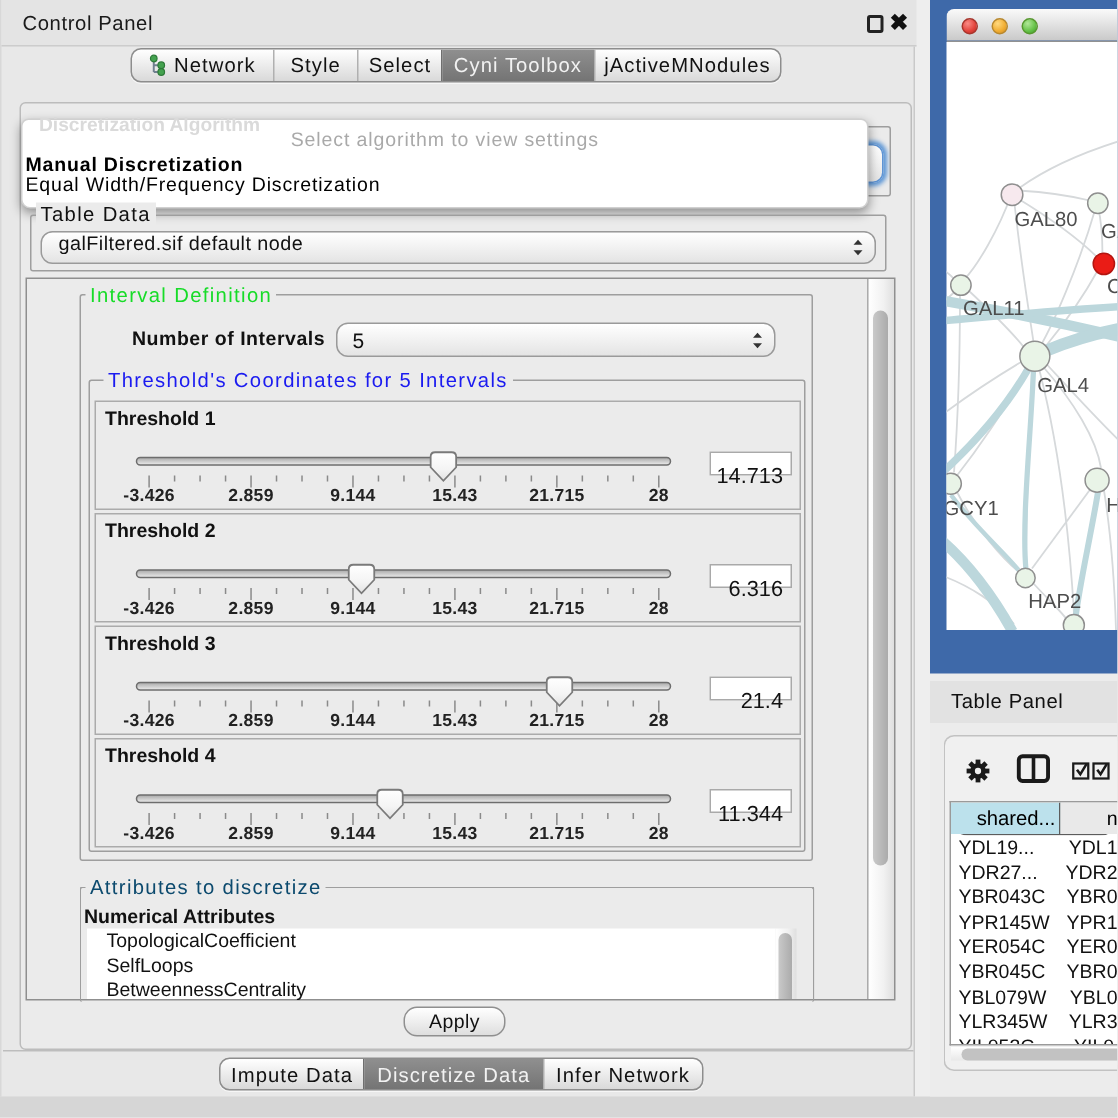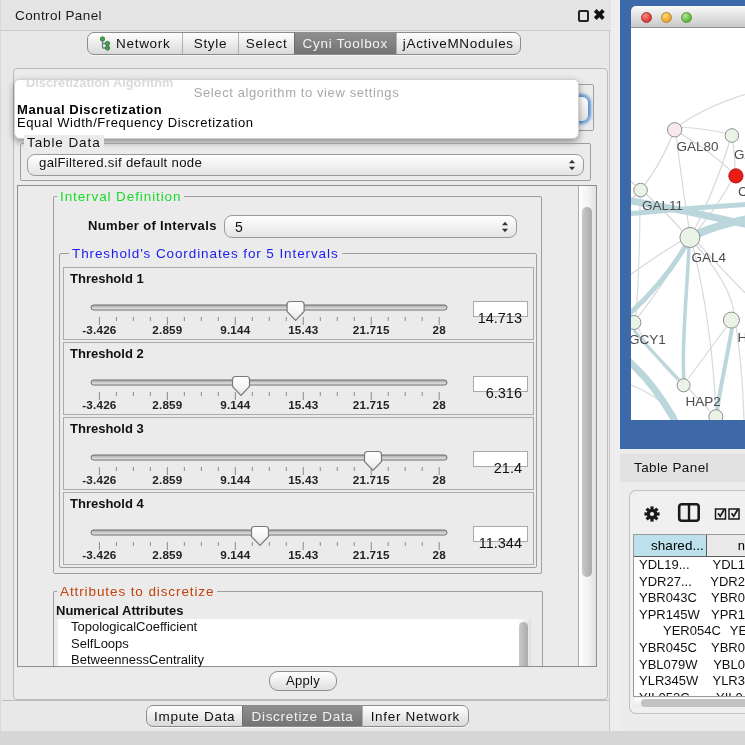--- a/index.html
+++ b/index.html
@@ -105,21 +105,21 @@
         <path d="M1 4.2 L4 0.8 L7 4.2 Z" fill="#333"></path>
         <path d="M1 7.8 L4 11.2 L7 7.8 Z" fill="#333"></path>
       </svg>
   </div>
 
   <div class="grp" style="left:58px; top:253px; width:478px; height:315px;">
     <div class="t" style="color:#1b1bf0; left:9px;">Threshold's Coordinates for 5 Intervals</div>
   </div>
 
   <div class="grp" style="left:52px; top:591px; width:490px; height:77px; border-bottom:none;">
-    <div class="t" style="color:#c2410c; top:-8px;">Attributes to discretize</div>
+    <div class="t" style="color:#0c4a6e; top:-8px;">Attributes to discretize</div>
   </div>
   <div class="abs" style="left:55px; top:603px; font-size:13px; font-weight:bold; color:#111;">Numerical Attributes</div>
   <div id="numlist" style="left:57px; top:619px; width:459px; height:47px;">
     <div>TopologicalCoefficient</div>
     <div>SelfLoops</div>
     <div>BetweennessCentrality</div>
   </div>
   <div class="sbtrackv" style="left:516px; top:619px; width:14px; height:47px;"></div>
   <div class="sbthumbv" style="left:518px; top:622px; width:9px; height:44px; border-radius:5px 5px 0 0;"></div>
 
@@ -411,42 +411,42 @@
     <rect x="39.2" y="2.2" width="19.5" height="16.5" rx="2.5" stroke-width="2.6"></rect>
     <line x1="49" y1="2.2" x2="49" y2="18.7" stroke-width="2.4"></line>
     <rect x="75.5" y="7" width="10" height="10" stroke-width="1.5"></rect>
     <rect x="89" y="7" width="10" height="10" stroke-width="1.5"></rect>
     <path d="M78 11.2 l2.2 3 l4.2 -7" stroke-width="1.7"></path>
     <path d="M91.5 11.2 l2.2 3 l4.2 -7" stroke-width="1.7"></path>
   </g>
 </svg>
 
 <div class="abs" style="left:633px; top:534px; width:112px; height:163px; background:#ffffff; border:1px solid #9a9a9a; border-right:none; overflow:hidden;">
-  <div style="display:flex; height:22px; border-bottom:1px solid #5c5c5c;">
+  <div style="display:flex; height:22px; border-bottom:1px solid #5c5c5c;border-radius:11px;">
     <div style="width:73px; background:#bce1ec; border-right:1px solid #5c5c5c; font-size:13.5px; text-align:center; line-height:22px; padding-left:15px;">shared...</div>
     <div style="flex:1; background:#e9e9e9; font-size:13px; line-height:22px; padding-left:31px;">n</div>
   </div>
   <div id="trows" style="font-size:13px; color:#111;">
       <div style="display:flex; height:16.6px; line-height:16.6px;">
         <div style="width:73px; padding-left:5px;">YDL19...</div>
         <div style="flex:1; padding-left:9px;">YDL1</div>
       </div>
       <div style="display:flex; height:16.6px; line-height:16.6px;">
         <div style="width:73px; padding-left:5px;">YDR27...</div>
         <div style="flex:1; padding-left:9px;">YDR2</div>
       </div>
       <div style="display:flex; height:16.6px; line-height:16.6px;">
         <div style="width:73px; padding-left:5px;">YBR043C</div>
         <div style="flex:1; padding-left:9px;">YBR0</div>
       </div>
       <div style="display:flex; height:16.6px; line-height:16.6px;">
         <div style="width:73px; padding-left:5px;">YPR145W</div>
         <div style="flex:1; padding-left:9px;">YPR1</div>
       </div>
-      <div style="display:flex; height:16.6px; line-height:16.6px;padding-left:24px;">
+      <div style="display:flex; height:16.6px; line-height:16.6px;">
         <div style="width:73px; padding-left:5px;">YER054C</div>
         <div style="flex:1; padding-left:9px;">YER0</div>
       </div>
       <div style="display:flex; height:16.6px; line-height:16.6px;">
         <div style="width:73px; padding-left:5px;">YBR045C</div>
         <div style="flex:1; padding-left:9px;">YBR0</div>
       </div>
       <div style="display:flex; height:16.6px; line-height:16.6px;">
         <div style="width:73px; padding-left:5px;">YBL079W</div>
         <div style="flex:1; padding-left:9px;">YBL0</div>

